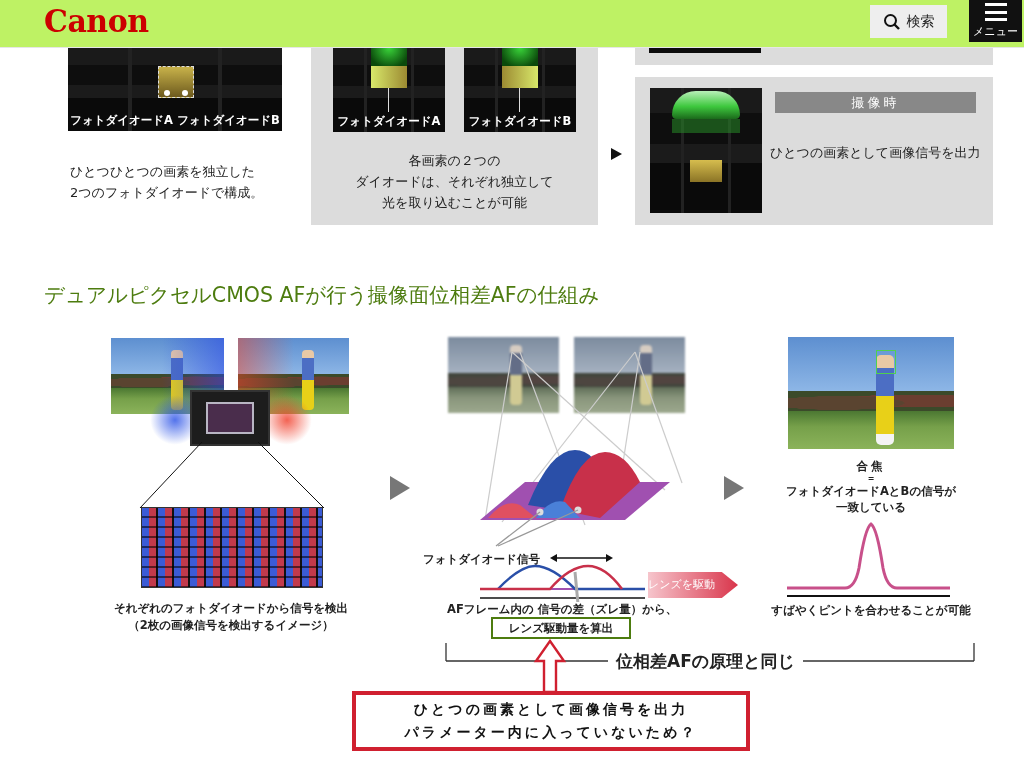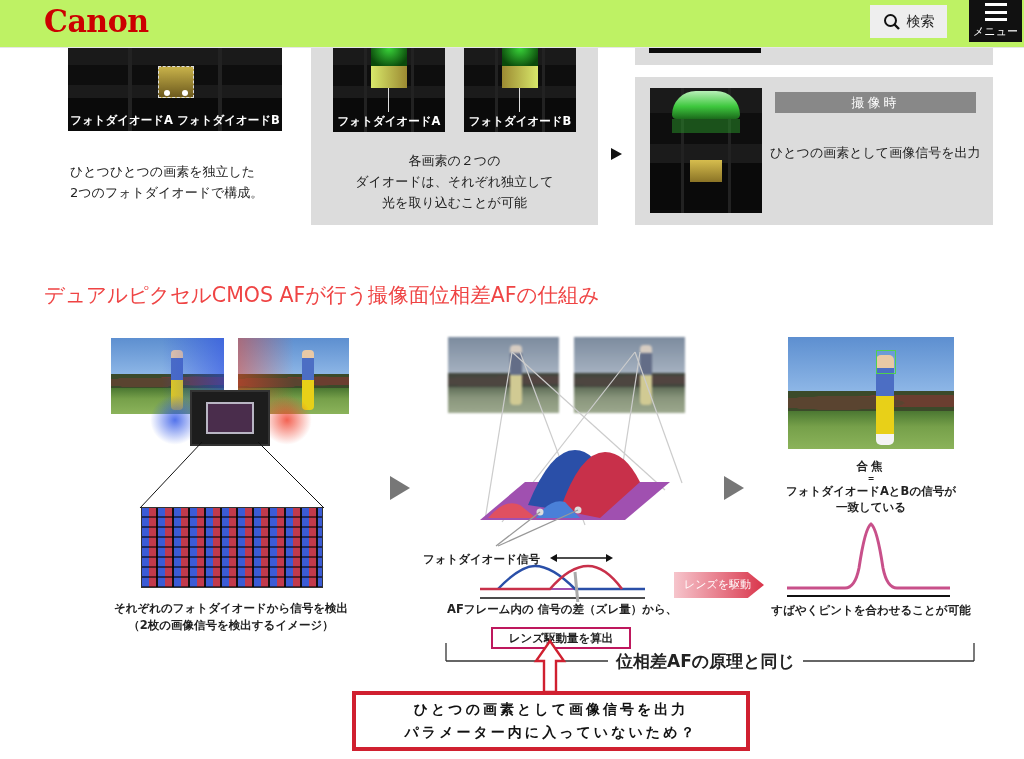--- a/index.html
+++ b/index.html
@@ -20,44 +20,44 @@
     .dark-img { background: #0c0c0c; position: absolute; overflow: hidden; font-weight: bold; }
     .gridlines { position: absolute; inset: 0; background:
         linear-gradient(90deg, transparent 0 28%, #222 28% 30%, transparent 30% 70%, #222 70% 72%, transparent 72%),
         linear-gradient(180deg, #1a1a1a 0 20%, #0e0e0e 20% 45%, #1b1b1b 45% 60%, #0a0a0a 60%); }
     .img-cap { position: absolute; bottom: 3px; left: 0; right: 0; text-align: center; color: #fff; font-size: 11.5px; white-space: nowrap; }
     .gray-panel { position: absolute; background: #dcdcdc; }
     .caption { position: absolute; font-size: 13px; line-height: 21px; color: #222; }
     .tri { position: absolute; width: 0; height: 0; border-top: 6px solid transparent; border-bottom: 6px solid transparent; border-left: 11px solid #111; }
     .tri-lg { position: absolute; width: 0; height: 0; border-top: 12px solid transparent; border-bottom: 12px solid transparent; border-left: 20px solid #777; }
 
-    .section-title { position: absolute; left: 44px; top: 281px; font-size: 20.5px; color: #ef4444; white-space: nowrap; }
+    .section-title { position: absolute; left: 44px; top: 281px; font-size: 20.5px; color: #4d7c0f; white-space: nowrap; }
 
     .photo { position: absolute; overflow: hidden;
       background: linear-gradient(180deg, #5d8fd0 0%, #8db6e6 48%, #4a6a3a 52%, #3f6c2b 62%, #76a04a 80%, #8bb35a 100%); }
     .photo .trees { position: absolute; left: 0; right: 0; top: 48%; height: 18%; background: radial-gradient(ellipse at 30% 60%, #5a4430 0 40%, transparent 41%), radial-gradient(ellipse at 75% 50%, #6b3e30 0 45%, transparent 46%), #3b4a2a; }
     .photo .kid { position: absolute; width: 12px; height: 60px; background: linear-gradient(180deg, #e9c9a5 0 14%, #4c6ec4 14% 50%, #e8d018 50% 100%); border-radius: 4px; }
     .photo.blur { filter: grayscale(0.7) blur(1.2px); }
 
     .sensor { position: absolute; left: 190px; top: 390px; width: 80px; height: 56px; background: #1d1d1d; border: 2px solid #333; }
     .sensor .inner { position: absolute; left: 14px; top: 10px; width: 48px; height: 32px; background: #4a2d4c; border: 2px solid #b9b6c4; }
     .glow-blue { position: absolute; left: 150px; top: 395px; width: 50px; height: 50px; background: radial-gradient(circle, rgba(40,80,230,0.8), rgba(40,80,230,0) 70%); }
     .glow-red { position: absolute; left: 262px; top: 395px; width: 50px; height: 50px; background: radial-gradient(circle, rgba(240,60,40,0.8), rgba(240,60,40,0) 70%); }
 
     .pixel-array { position: absolute; left: 141px; top: 507px; width: 182px; height: 81px; background:
         repeating-linear-gradient(90deg, #3b5bd6 0 7px, #c23a4c 7px 14px, #111 14px 16px),
         #111; border: 1px solid #333; }
     .pixel-array::after { content: ""; position: absolute; inset: 0; background: repeating-linear-gradient(180deg, transparent 0 8px, rgba(0,0,0,0.55) 8px 10px); }
 
     .label-sm { position: absolute; font-size: 11.5px; color: #222; white-space: nowrap; text-align: center; }
     .label-bold { font-weight: bold; }
 
-    .redbox { position: absolute; border: 2px solid #be185d; margin-top: 10px; }
+    .redbox { position: absolute; border: 2px solid #4d7c0f; }
     .big-redbox { position: absolute; left: 352px; top: 691px; width: 398px; height: 60px; border: 4px solid #d02030; background: #fff; text-align: center; font-family: "DejaVu Serif", "Liberation Serif", serif; font-weight: bold; font-size: 14px; letter-spacing: 3px; line-height: 23px; padding-top: 3px; color: #111; }
-    .lens-drive { position: absolute; left: 674px; top: 572px; width: 90px; height: 26px; background: linear-gradient(90deg, #f6c5cc, #d9354b); clip-path: polygon(0 0, 82% 0, 100% 50%, 82% 100%, 0 100%); color: #fff; font-size: 11px; line-height: 26px; padding-left: 10px; }
+    .lens-drive { position: absolute; left: 648px; top: 572px; width: 90px; height: 26px; background: linear-gradient(90deg, #f6c5cc, #d9354b); clip-path: polygon(0 0, 82% 0, 100% 50%, 82% 100%, 0 100%); color: #fff; font-size: 11px; line-height: 26px; }
     .principle { position: absolute; left: 608px; top: 650px; font-size: 17px; font-weight: bold; color: #222; background: #fff; padding: 0 8px; white-space: nowrap; }
   </style>
 </head>
 <body>
 
 <div class="header">
   <div class="logo">Canon</div>
   <div class="search-btn">
     <svg width="18" height="18" viewBox="0 0 18 18">
       <circle cx="7.5" cy="7.5" r="5.5" fill="none" stroke="#111" stroke-width="2"></circle>

